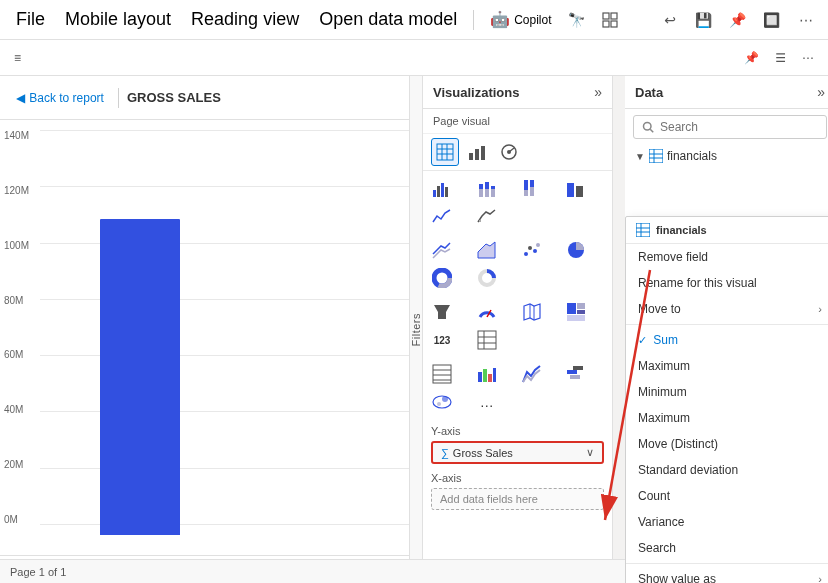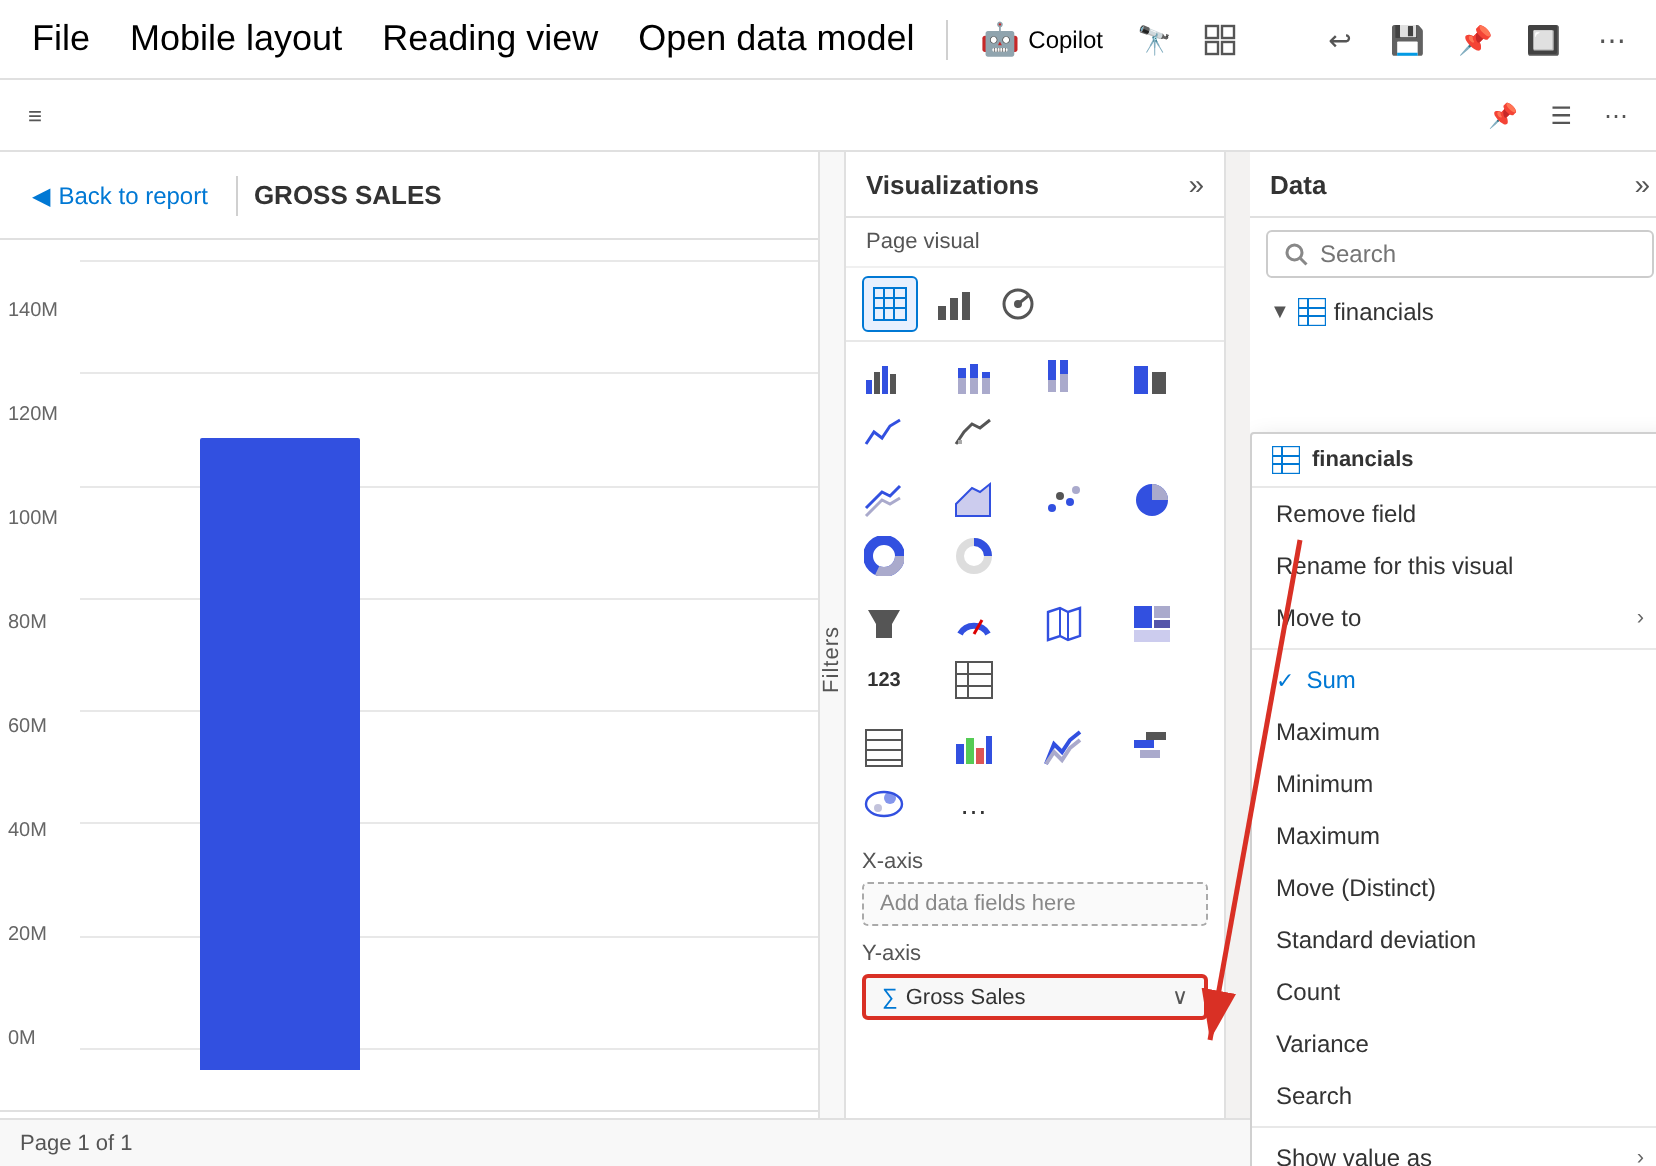--- a/index.html
+++ b/index.html
@@ -40,21 +40,21 @@
     .report-divider { width: 1px; height: 20px; background: #d0d0d0; }
     .report-title { font-size: 13px; font-weight: 600; color: #333; }
 
     .chart-area {
       flex: 1; position: relative; padding: 10px 10px 10px 40px;
       display: flex; align-items: flex-end;
     }
     .y-axis-labels {
       position: absolute; left: 4px; top: 10px; bottom: 30px;
       display: flex; flex-direction: column; justify-content: space-between;
-      font-size: 10px; color: #666; margin-top: 20px;
+      font-size: 10px; color: #666;
     }
 
     .report-footer {
       height: 28px; border-top: 1px solid #e0e0e0;
       display: flex; align-items: center; padding: 0 10px;
       font-size: 11px; color: #555;
     }
 
     
     .filters-tab {
@@ -446,30 +446,30 @@
             <circle cx="7" cy="12" r="2" fill="#aac" opacity="0.7"></circle>
           </svg>
       </div>
       <div class="viz-grid-icon">
         <span style="font-size:14px;color:#333">…</span>
       </div>
     </div>
 
     <div class="viz-fields">
       <div class="viz-field-section">
-        <div class="viz-field-label">X-axis</div>
-        <div class="viz-field-input">Add data fields here</div>
-      </div>
-      <div class="viz-field-section">
         <div class="viz-field-label">Y-axis</div>
         <div class="viz-field-tag highlight">
           <span style="margin-right:4px;color:#0078d4;">∑</span>
           <span class="viz-field-tag-text">Gross Sales</span>
           <span class="viz-field-tag-chevron">∨</span>
         </div>
+      </div>
+      <div class="viz-field-section">
+        <div class="viz-field-label">X-axis</div>
+        <div class="viz-field-input">Add data fields here</div>
       </div>
     </div>
   </div>
 
   <div class="data-panel">
     <div class="data-header">
       <span class="data-title">Data</span>
       <span style="cursor:pointer;color:#555;font-size:14px;">»</span>
     </div>
 

